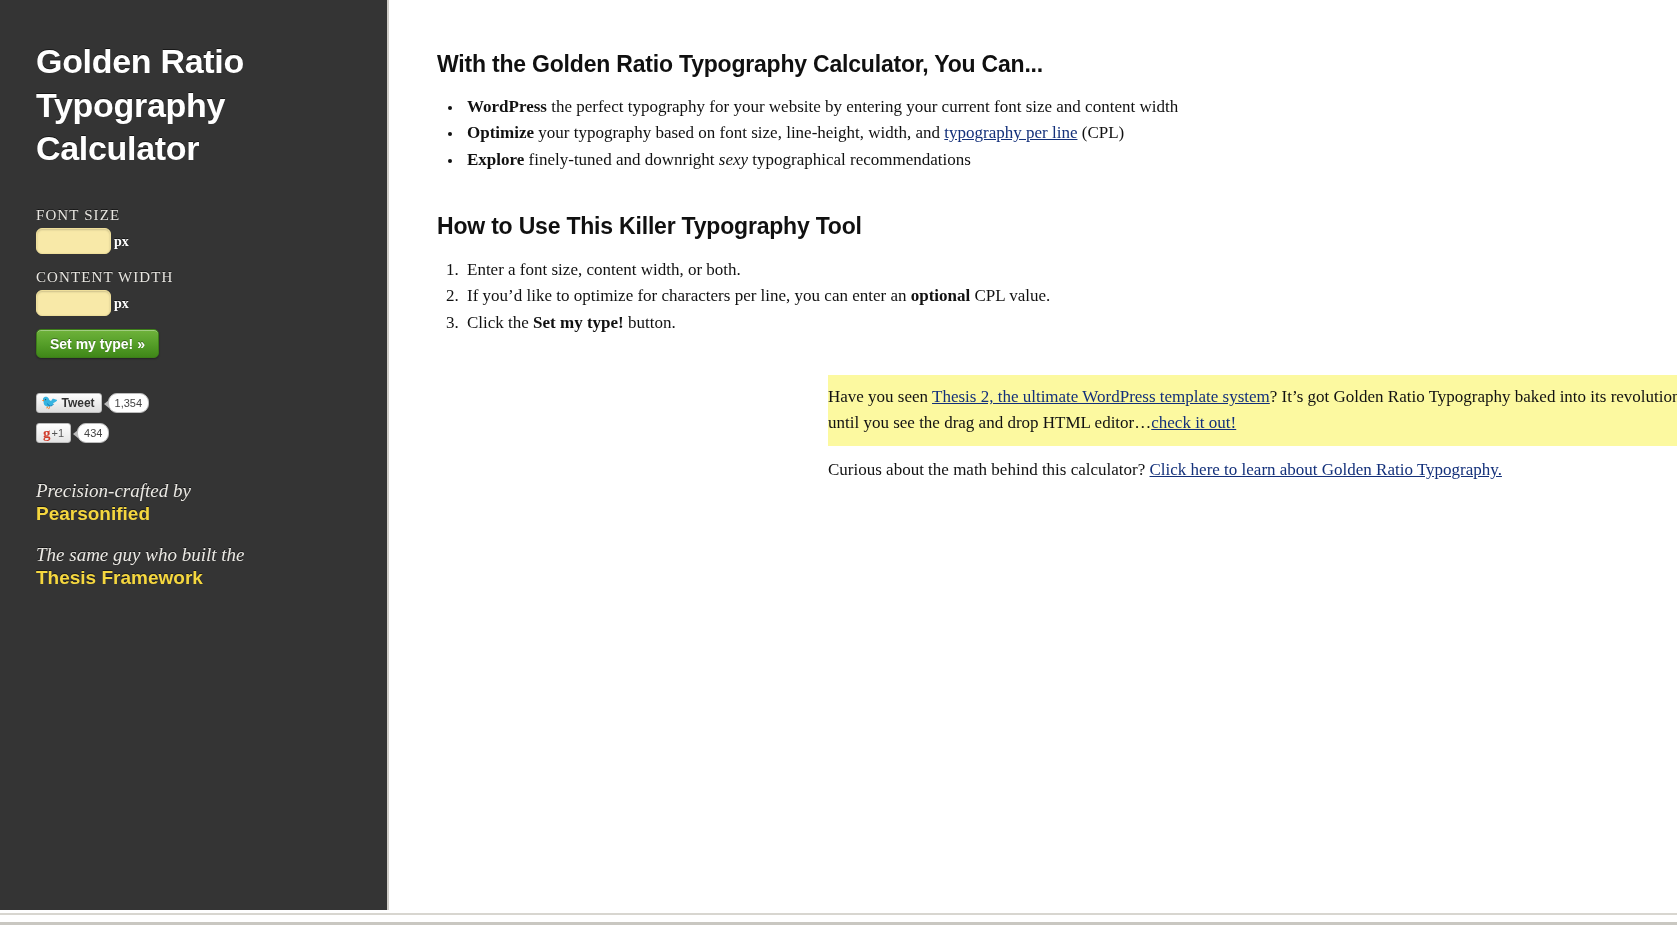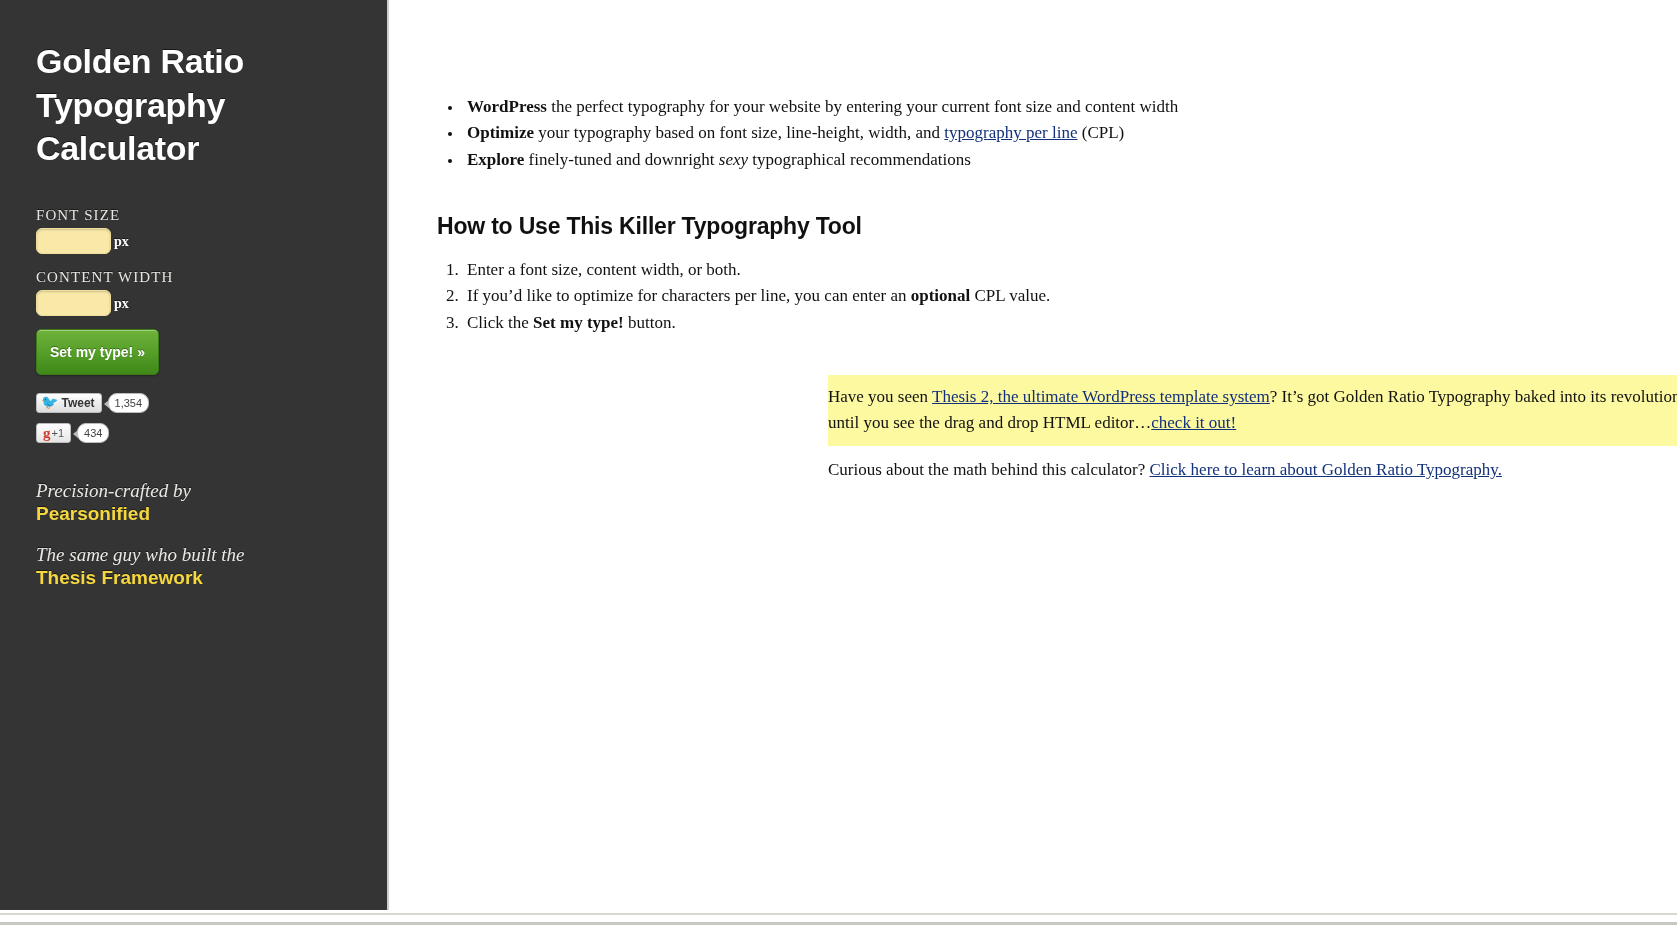--- a/index.html
+++ b/index.html
@@ -110,21 +110,21 @@
     text-shadow: 0 -1px 0 rgba(0,0,0,0.6);
   }
 
   #unit-font-size { top: 234px; }
   #unit-content-width { top: 296px; }
 
   #submit-button {
     position: absolute;
     left: 36px;
     top: 329px;
-    height: 46px;
+    height: 29px;
     padding: 0 13px;
     background: linear-gradient(to bottom, #6fb23b 0%, #57a02a 48%, #3f8718 100%);
     border: 1px solid #3d7d19;
     border-radius: 5px;
     color: #ffffff;
     font-family: "Liberation Sans", "DejaVu Sans", sans-serif;
     font-weight: bold;
     font-size: 14px;
     text-shadow: 0 -1px 0 rgba(0,0,0,0.35);
     cursor: pointer;
@@ -367,20 +367,21 @@
     <div id="credits">
       <div class="credit-line">Precision-crafted by</div>
       <div class="credit-brand">Pearsonified</div>
       <div class="credit-line" id="credit-line-2">The same guy who built the</div>
       <div class="credit-brand">Thesis Framework</div>
     </div>
   </div>
 
   <div id="content">
 
+    <h2 class="section-heading" id="heading-benefits">With the Golden Ratio Typography Calculator, You Can...</h2>
 
     <ul id="benefits-list">
       <li><strong>WordPress</strong><span> the perfect typography for your website by entering your current font size and content width</span></li>
 
       <li><strong>Optimize</strong><span> your typography based on font size, line-height, width, and </span><a class="inline-link" href="#">typography per line</a><span> (CPL)</span></li>
 
       <li><strong>Explore</strong><span> finely-tuned and downright </span><em>sexy</em><span> typographical recommendations</span></li>
     </ul>
 
     <h2 class="section-heading" id="heading-howto">How to Use This Killer Typography Tool</h2>

